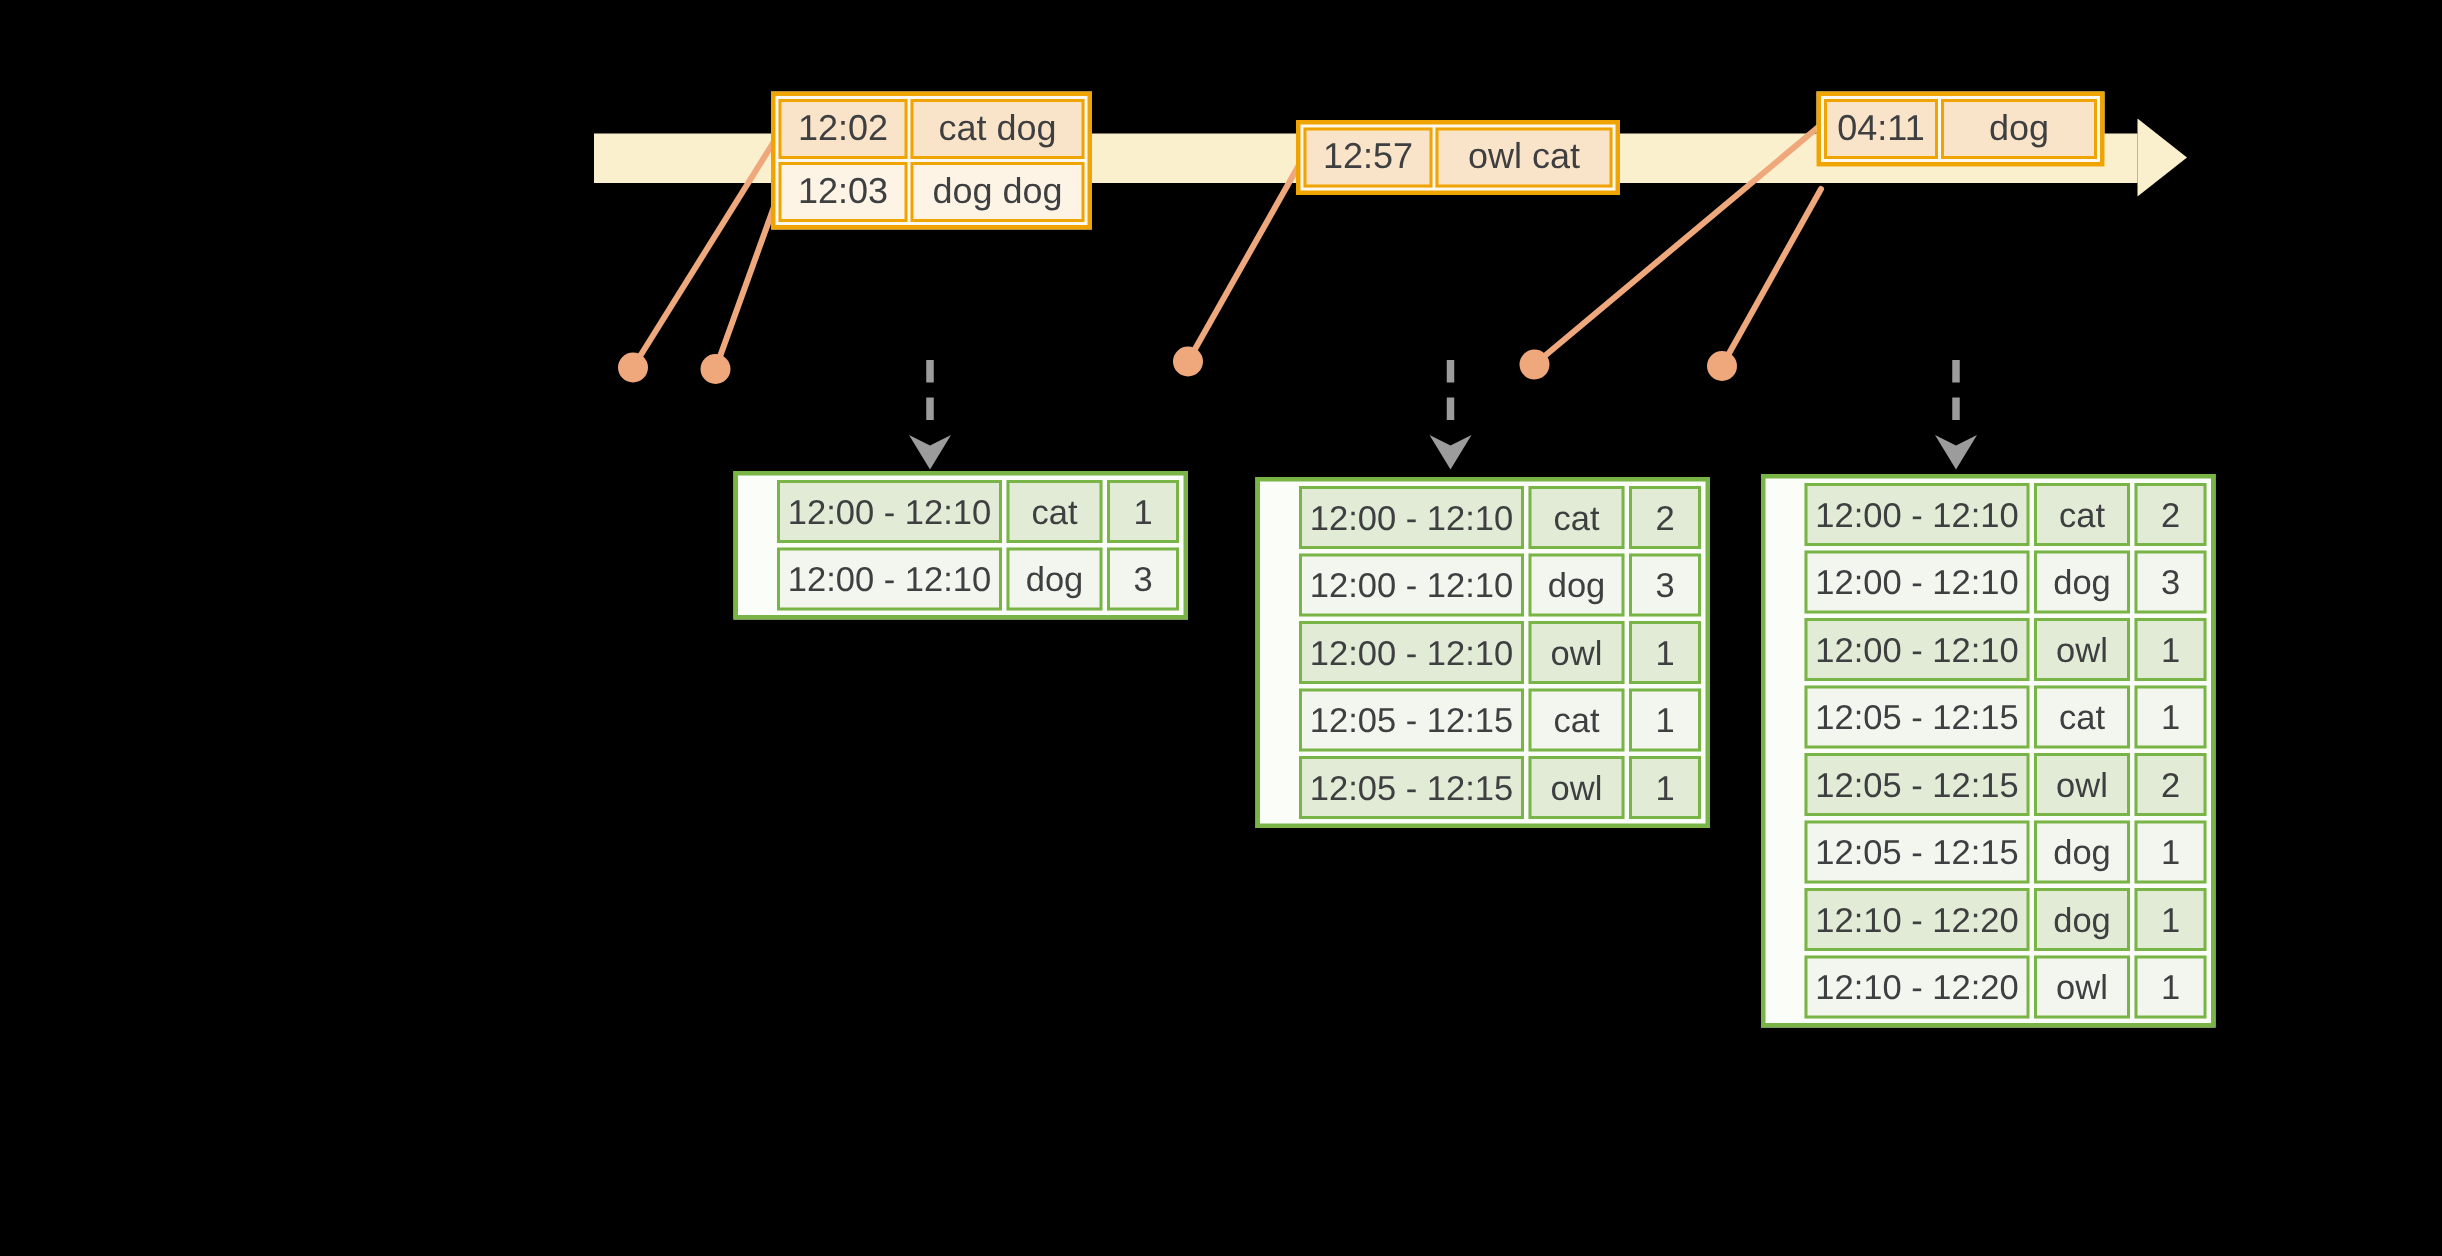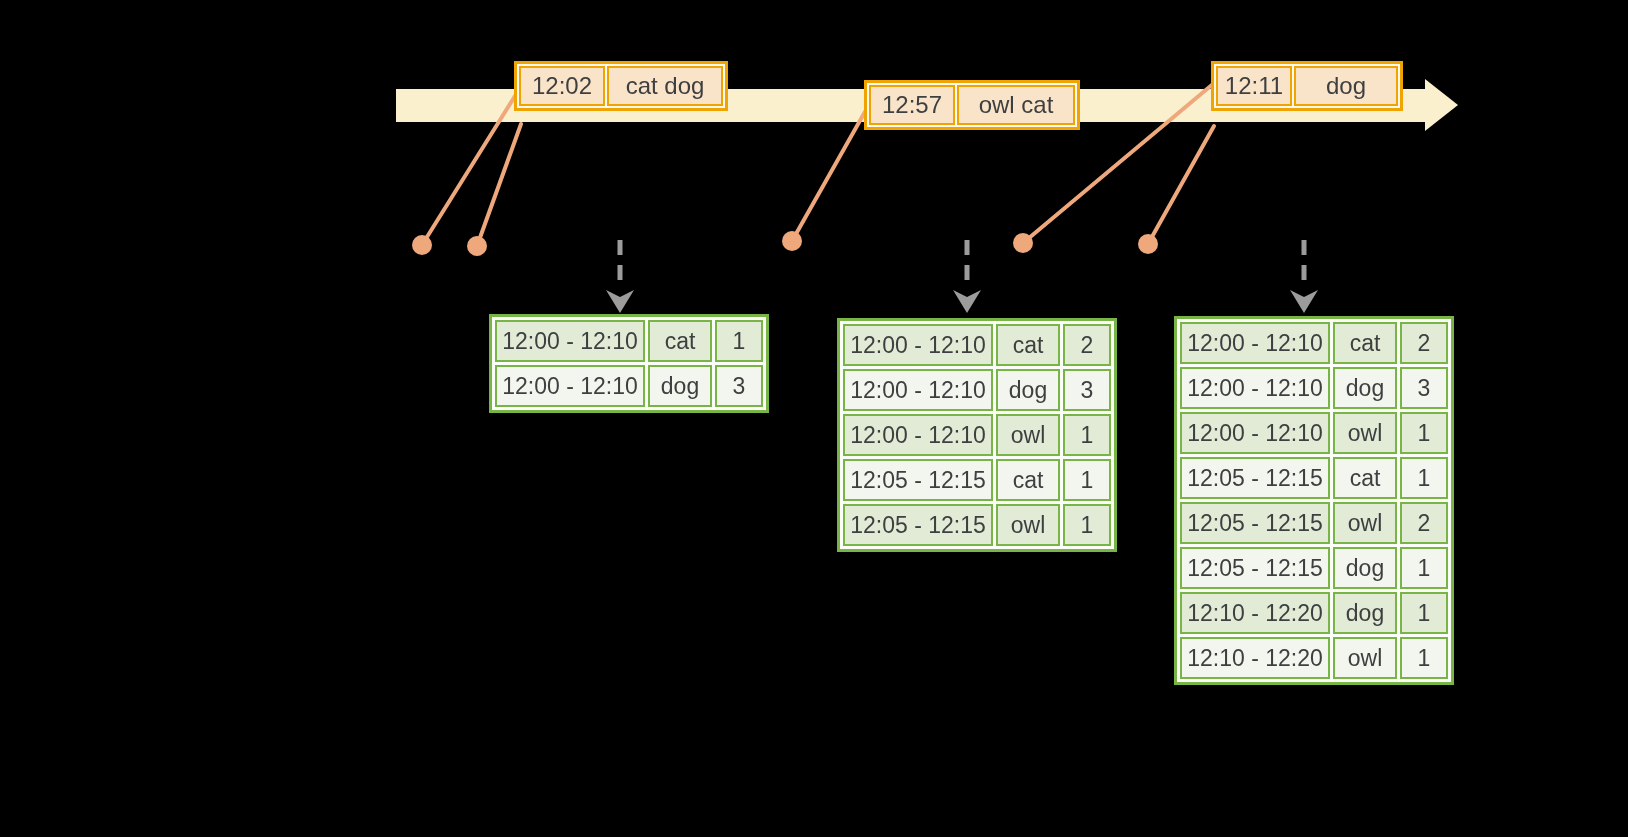--- a/index.html
+++ b/index.html
@@ -20,21 +20,21 @@
   .event-tbl{border-color:var(--event_border);background:var(--event_gap);}
   .event-tbl table{border-spacing:2px;}
   .event-tbl td{border:2px solid var(--event_border);height:34px;font-size:24px;}
   .event-tbl tr:nth-child(odd) td{background:var(--event_row_dark);}
   .event-tbl tr:nth-child(even) td{background:var(--event_row_light);}
   .ev-a td:nth-child(1){width:80px}  .ev-a td:nth-child(2){width:110px}
   .ev-b td:nth-child(1){width:80px}  .ev-b td:nth-child(2){width:112px}
   .ev-c td:nth-child(1){width:70px}  .ev-c td:nth-child(2){width:98px}
   
   .result-tbl{border-color:var(--result_border);background:var(--result_gap);}
-  .result-tbl table{border-spacing:3px;}
+  .result-tbl table{border-spacing:3px;padding-left:23px;}
   .result-tbl td{border:2px solid var(--result_border);height:36px;font-size:23px;}
   .result-tbl tr:nth-child(odd) td{background:var(--result_row_dark);}
   .result-tbl tr:nth-child(even) td{background:var(--result_row_light);}
   .result-tbl td:nth-child(1){width:144px}
   .result-tbl td:nth-child(2){width:58px}
   .result-tbl td:nth-child(3){width:42px}
 </style>
 </head>
 <body>
 
@@ -71,38 +71,42 @@
     </g>
   </svg>
 
   <div class="tbl event-tbl" style="left:514px;top:61px">
     <table class="ev-a">
         <tbody>
           <tr>
             <td>12:02</td>
             <td>cat dog</td>
           </tr>
+          <tr>
+            <td>12:03</td>
+            <td>dog dog</td>
+          </tr>
         </tbody>
       </table>
   </div>
   <div class="tbl event-tbl" style="left:864px;top:80px">
     <table class="ev-b">
         <tbody>
           <tr>
             <td>12:57</td>
             <td>owl cat</td>
           </tr>
         </tbody>
       </table>
   </div>
   <div class="tbl event-tbl" style="left:1211px;top:61px">
     <table class="ev-c">
         <tbody>
           <tr>
-            <td>12:11</td>
+            <td>04:11</td>
             <td>dog</td>
           </tr>
         </tbody>
       </table>
   </div>
 
   <div class="tbl result-tbl" style="left:489px;top:314px">
     <table>
         <tbody>
           <tr>

